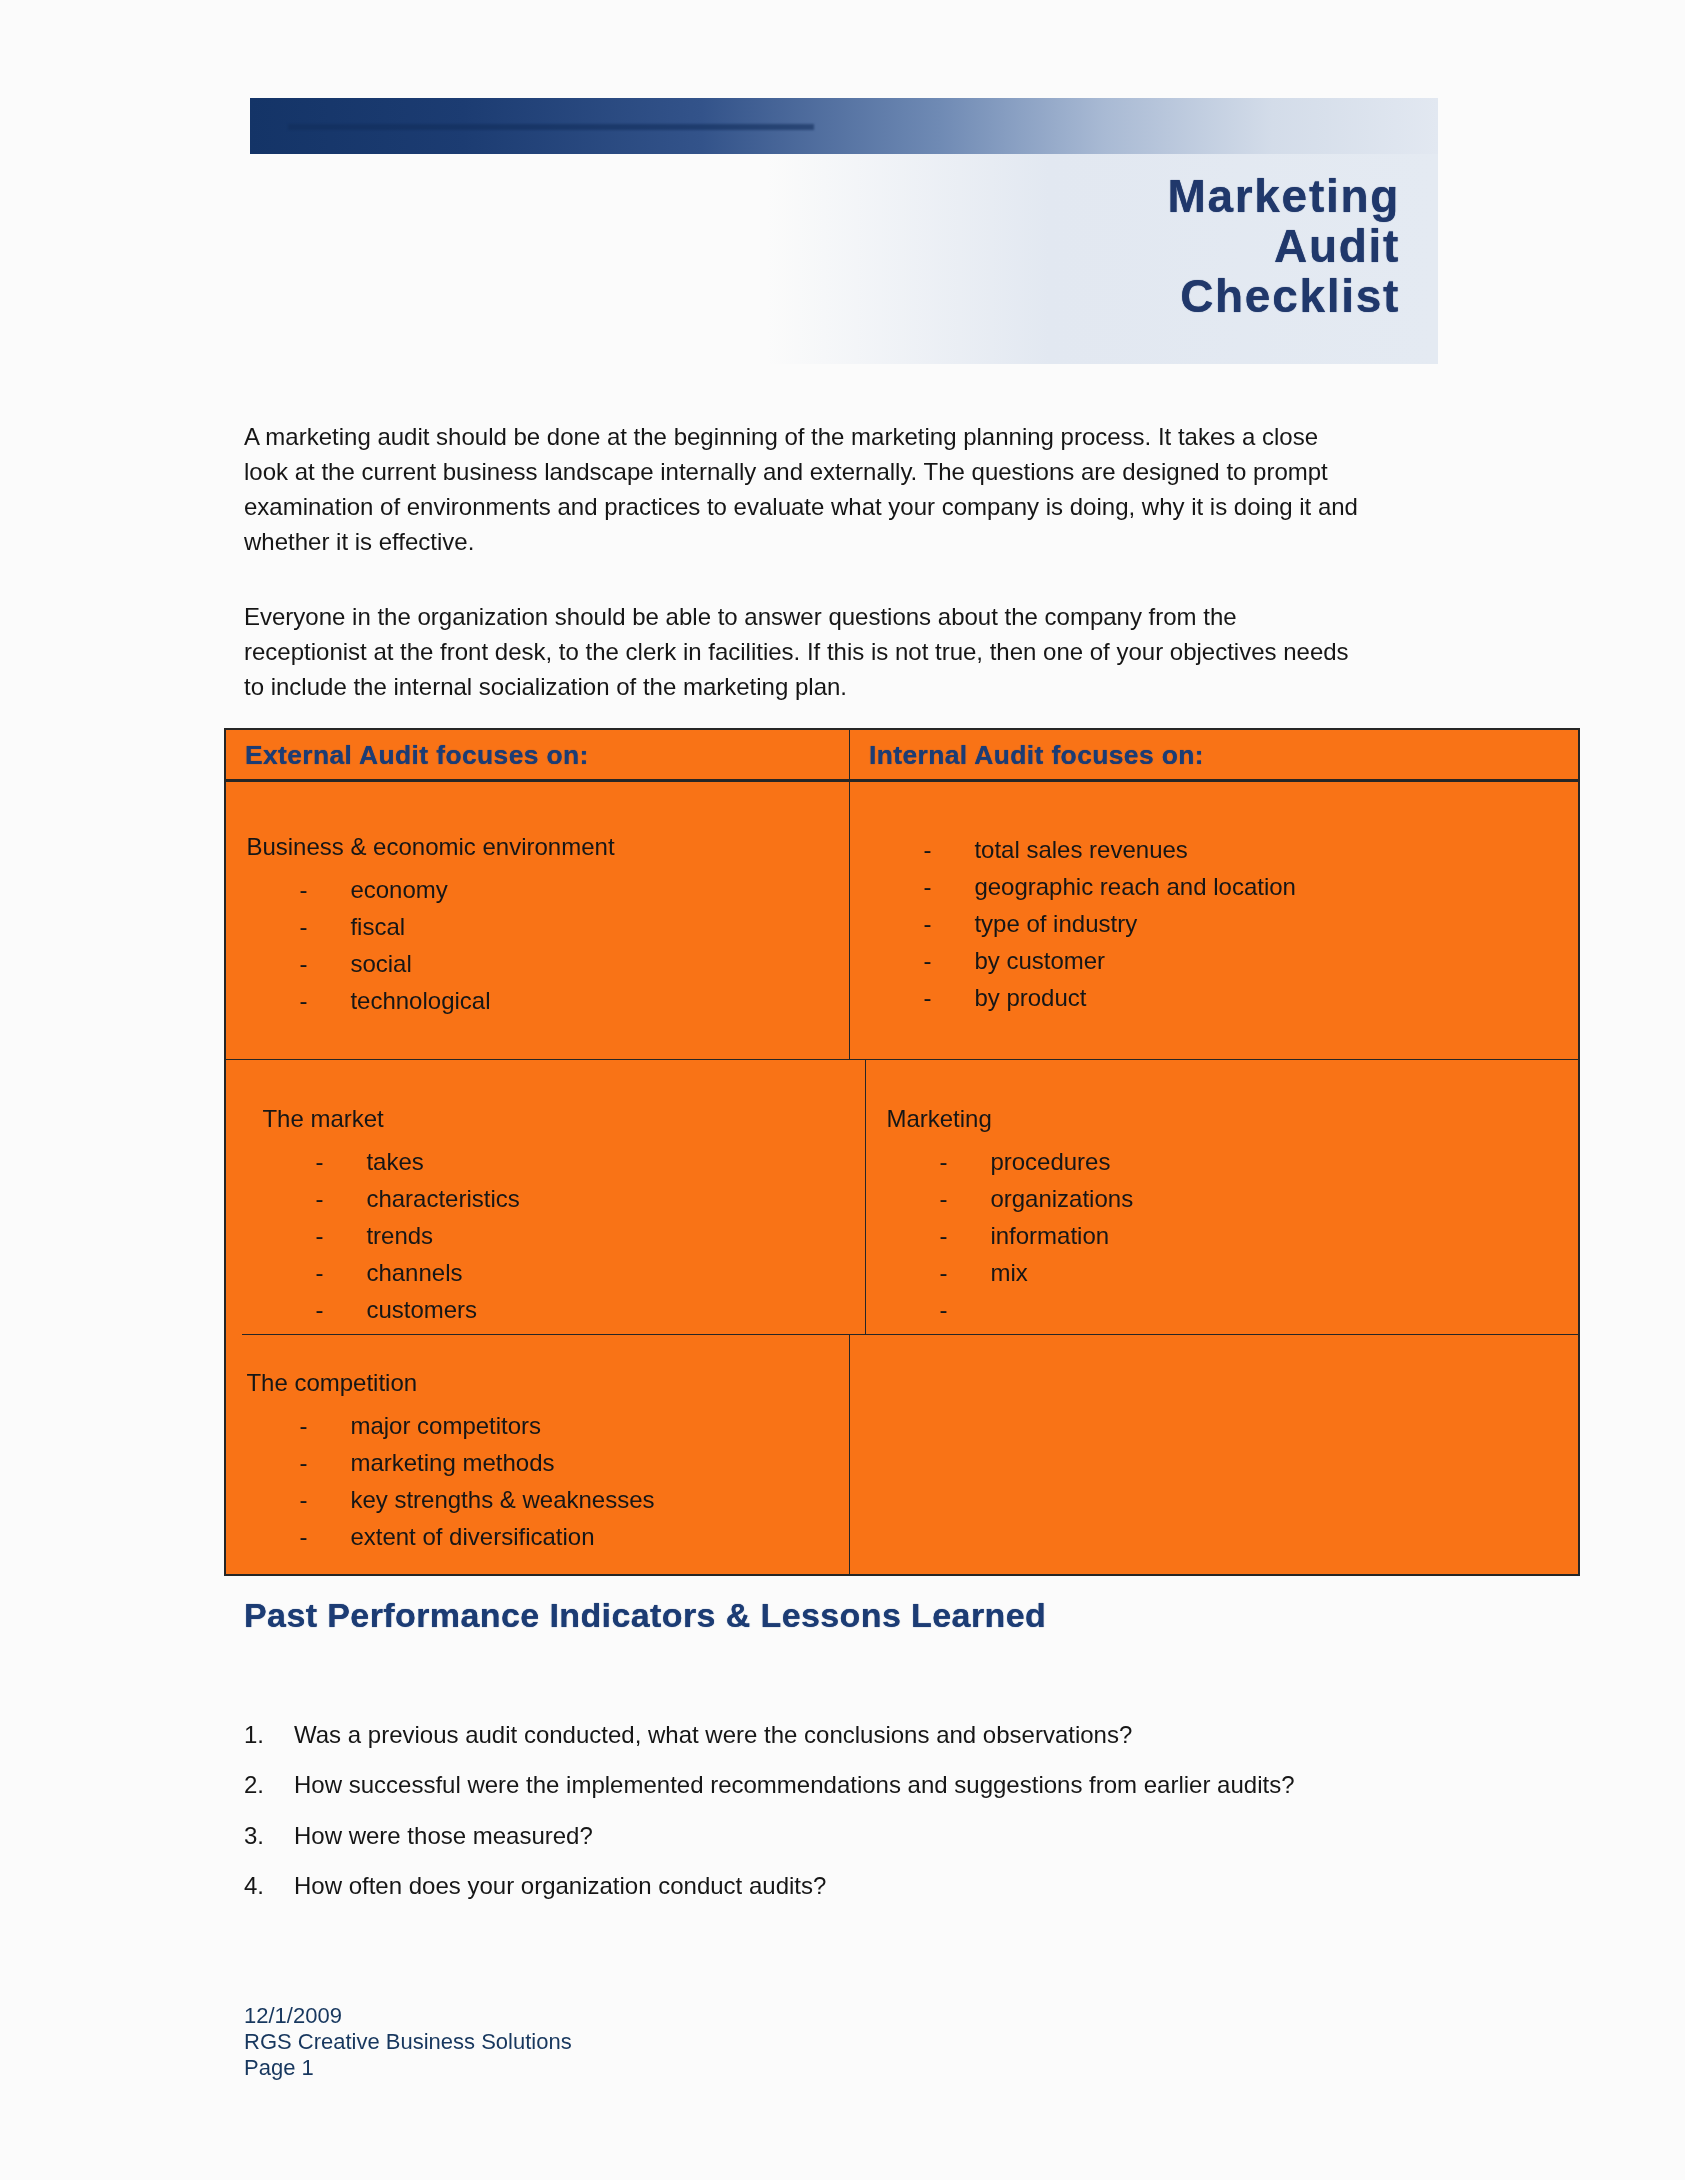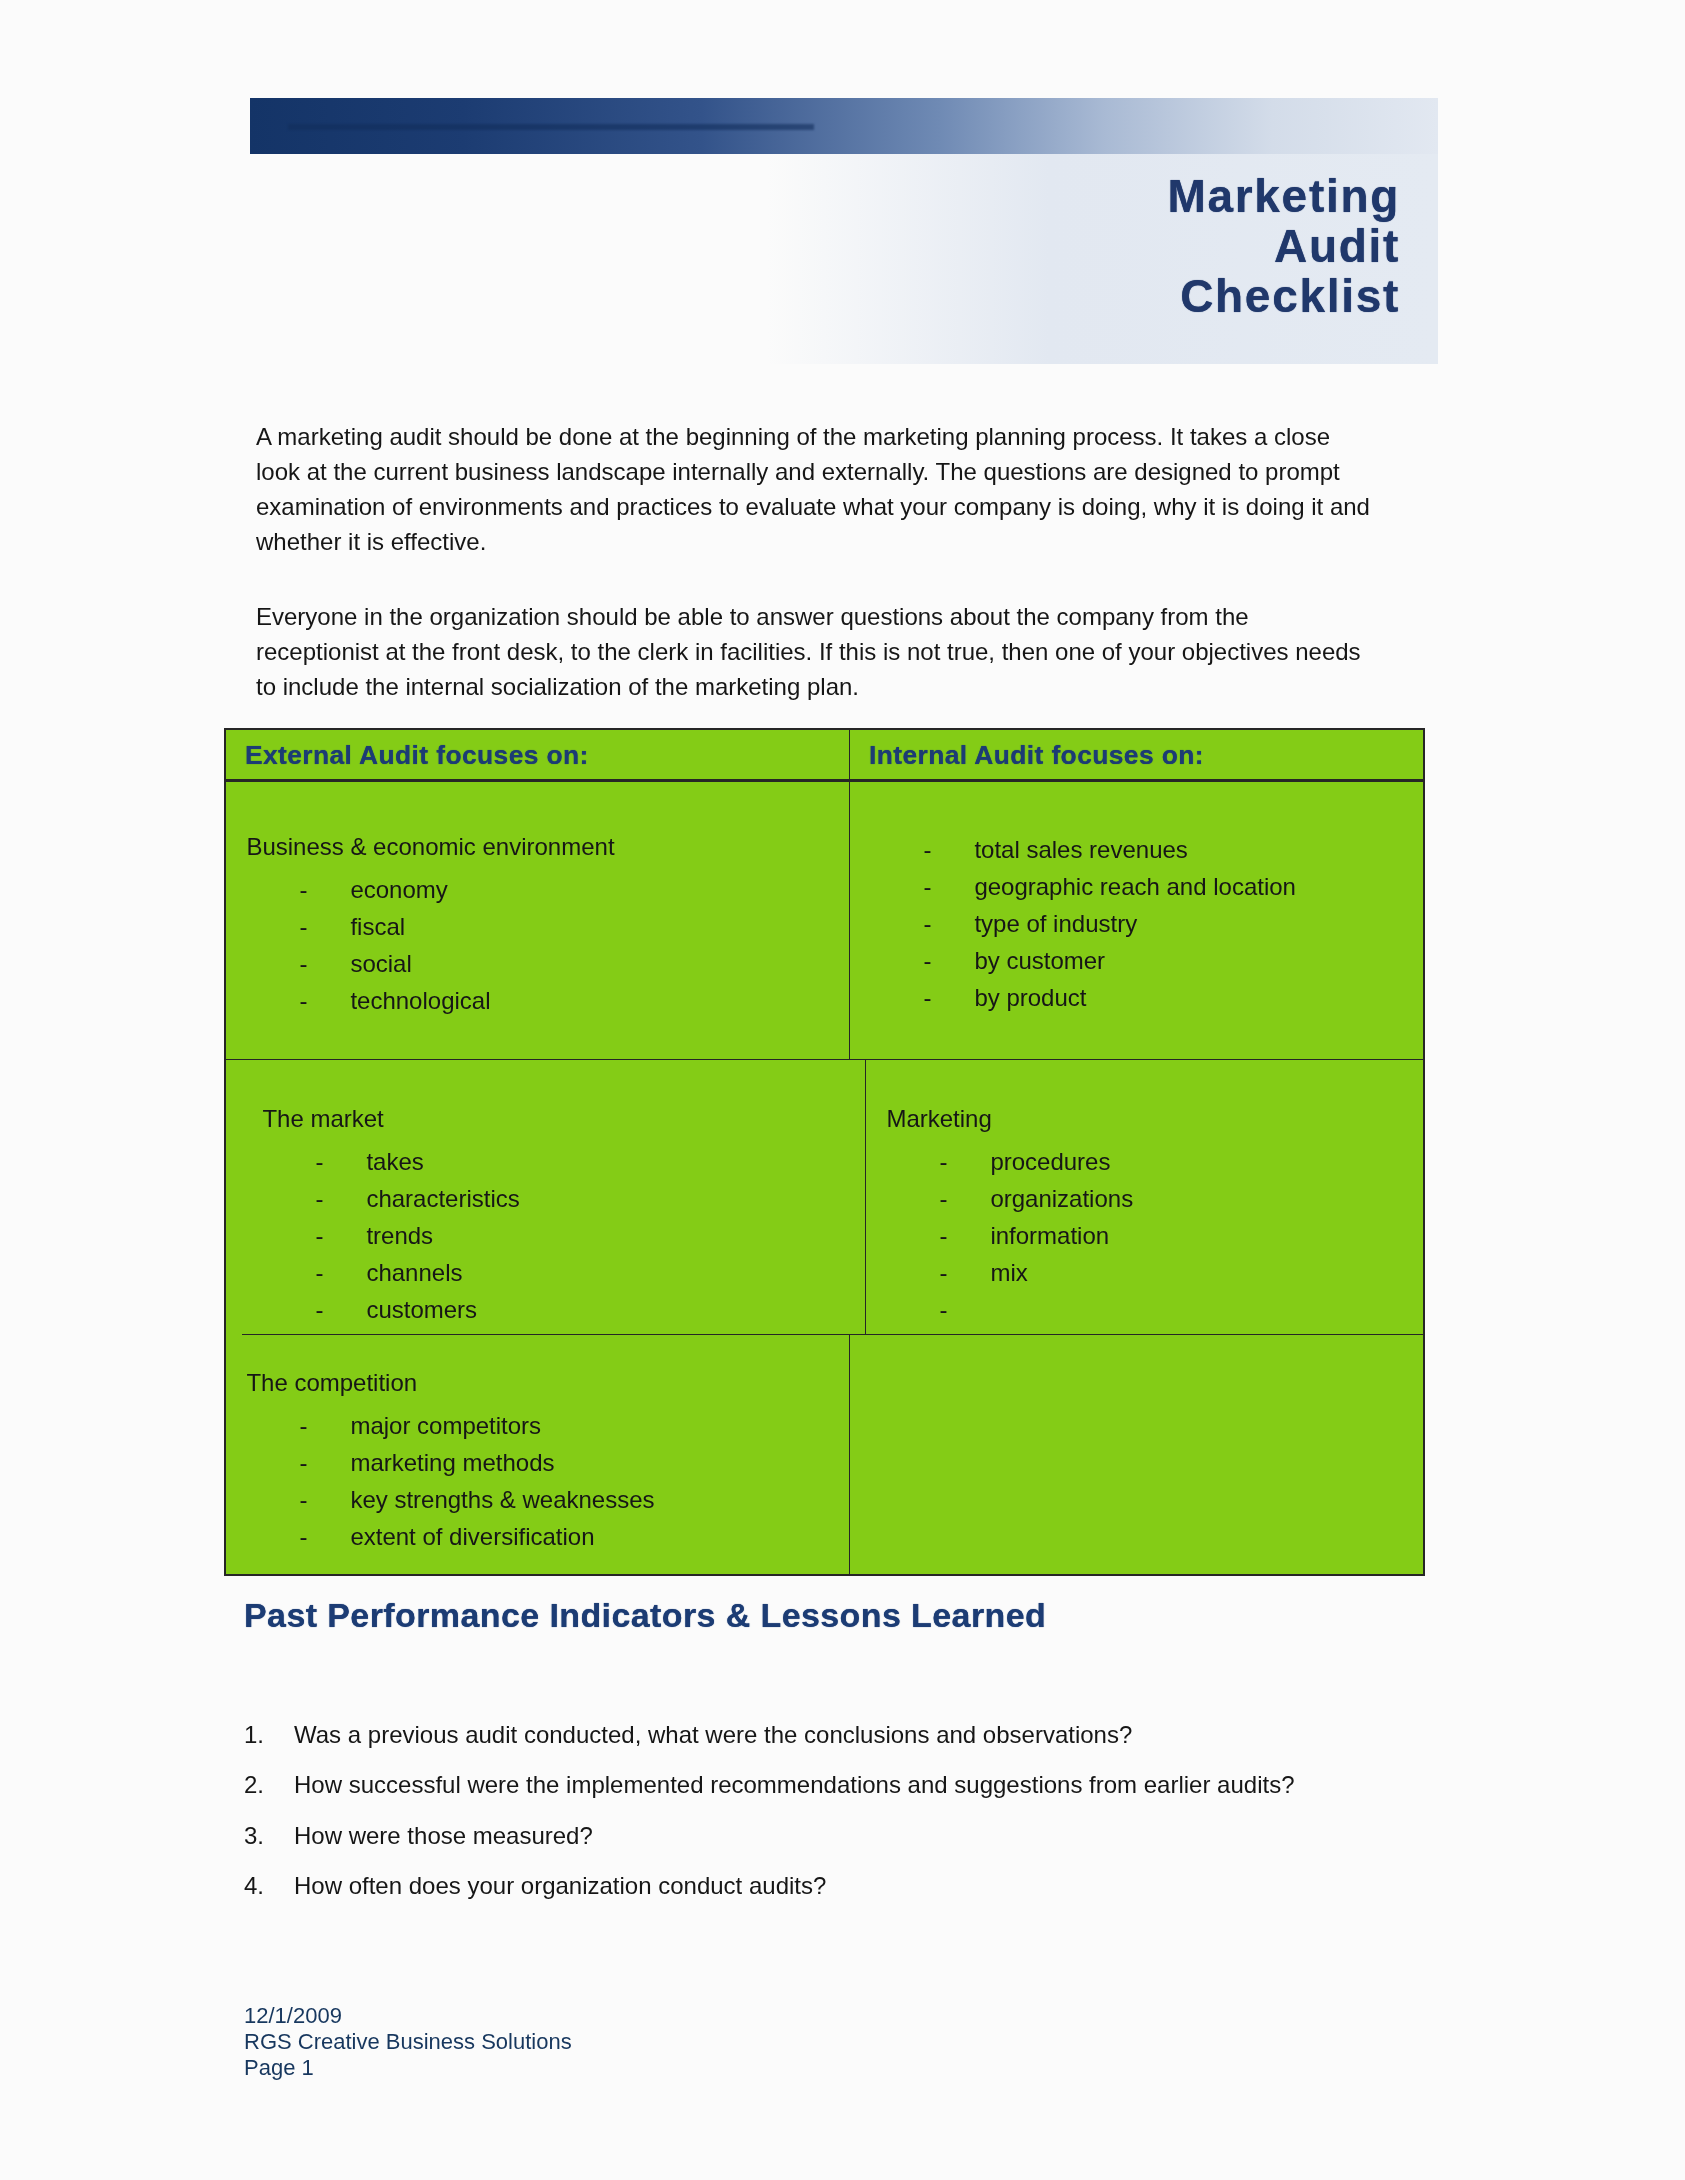--- a/index.html
+++ b/index.html
@@ -27,32 +27,32 @@
   .doc-title{
     position:absolute;right:38px;top:17px;
     text-align:right;
     font-size:46px;font-weight:bold;letter-spacing:1.7px;
     line-height:50px;color:#20386b;
     text-shadow:0 0 0.9px #20386b;
     white-space:pre-line;
   }
   
   .para{
-    position:absolute;left:256px;width:1231px;
+    position:absolute;left:244px;width:1231px;
     font-size:24px;line-height:35px;
     white-space:pre-line;
   }
   .para.p1{top:419px;}
   .para.p2{top:599px;}
   
   .audit-table{
-    position:absolute;left:224px;top:728px;width:1201px;
+    position:absolute;left:224px;top:728px;width:1356px;
     border:2.6px solid #262626;
     box-sizing:border-box;
-    background:#84cc16;
+    background:#f97316;
   }
   .t-header-row{display:flex;height:49px;border-bottom:3.4px solid #262626;}
   .t-row{display:flex;border-bottom:1.7px solid #262626;box-sizing:border-box;}
   .t-row.last{border-bottom:none;}
   .t-cell{box-sizing:border-box;padding-left:20.4px;overflow:hidden;}
   .t-cell.left{width:624px;border-right:1.7px solid #262626;flex:none;}
   .t-cell.right{flex:1;}
   .t-head-cell{
     box-sizing:border-box;padding:10.2px 0 0 19px;
     font-size:26.4px;font-weight:bold;letter-spacing:0.4px;

